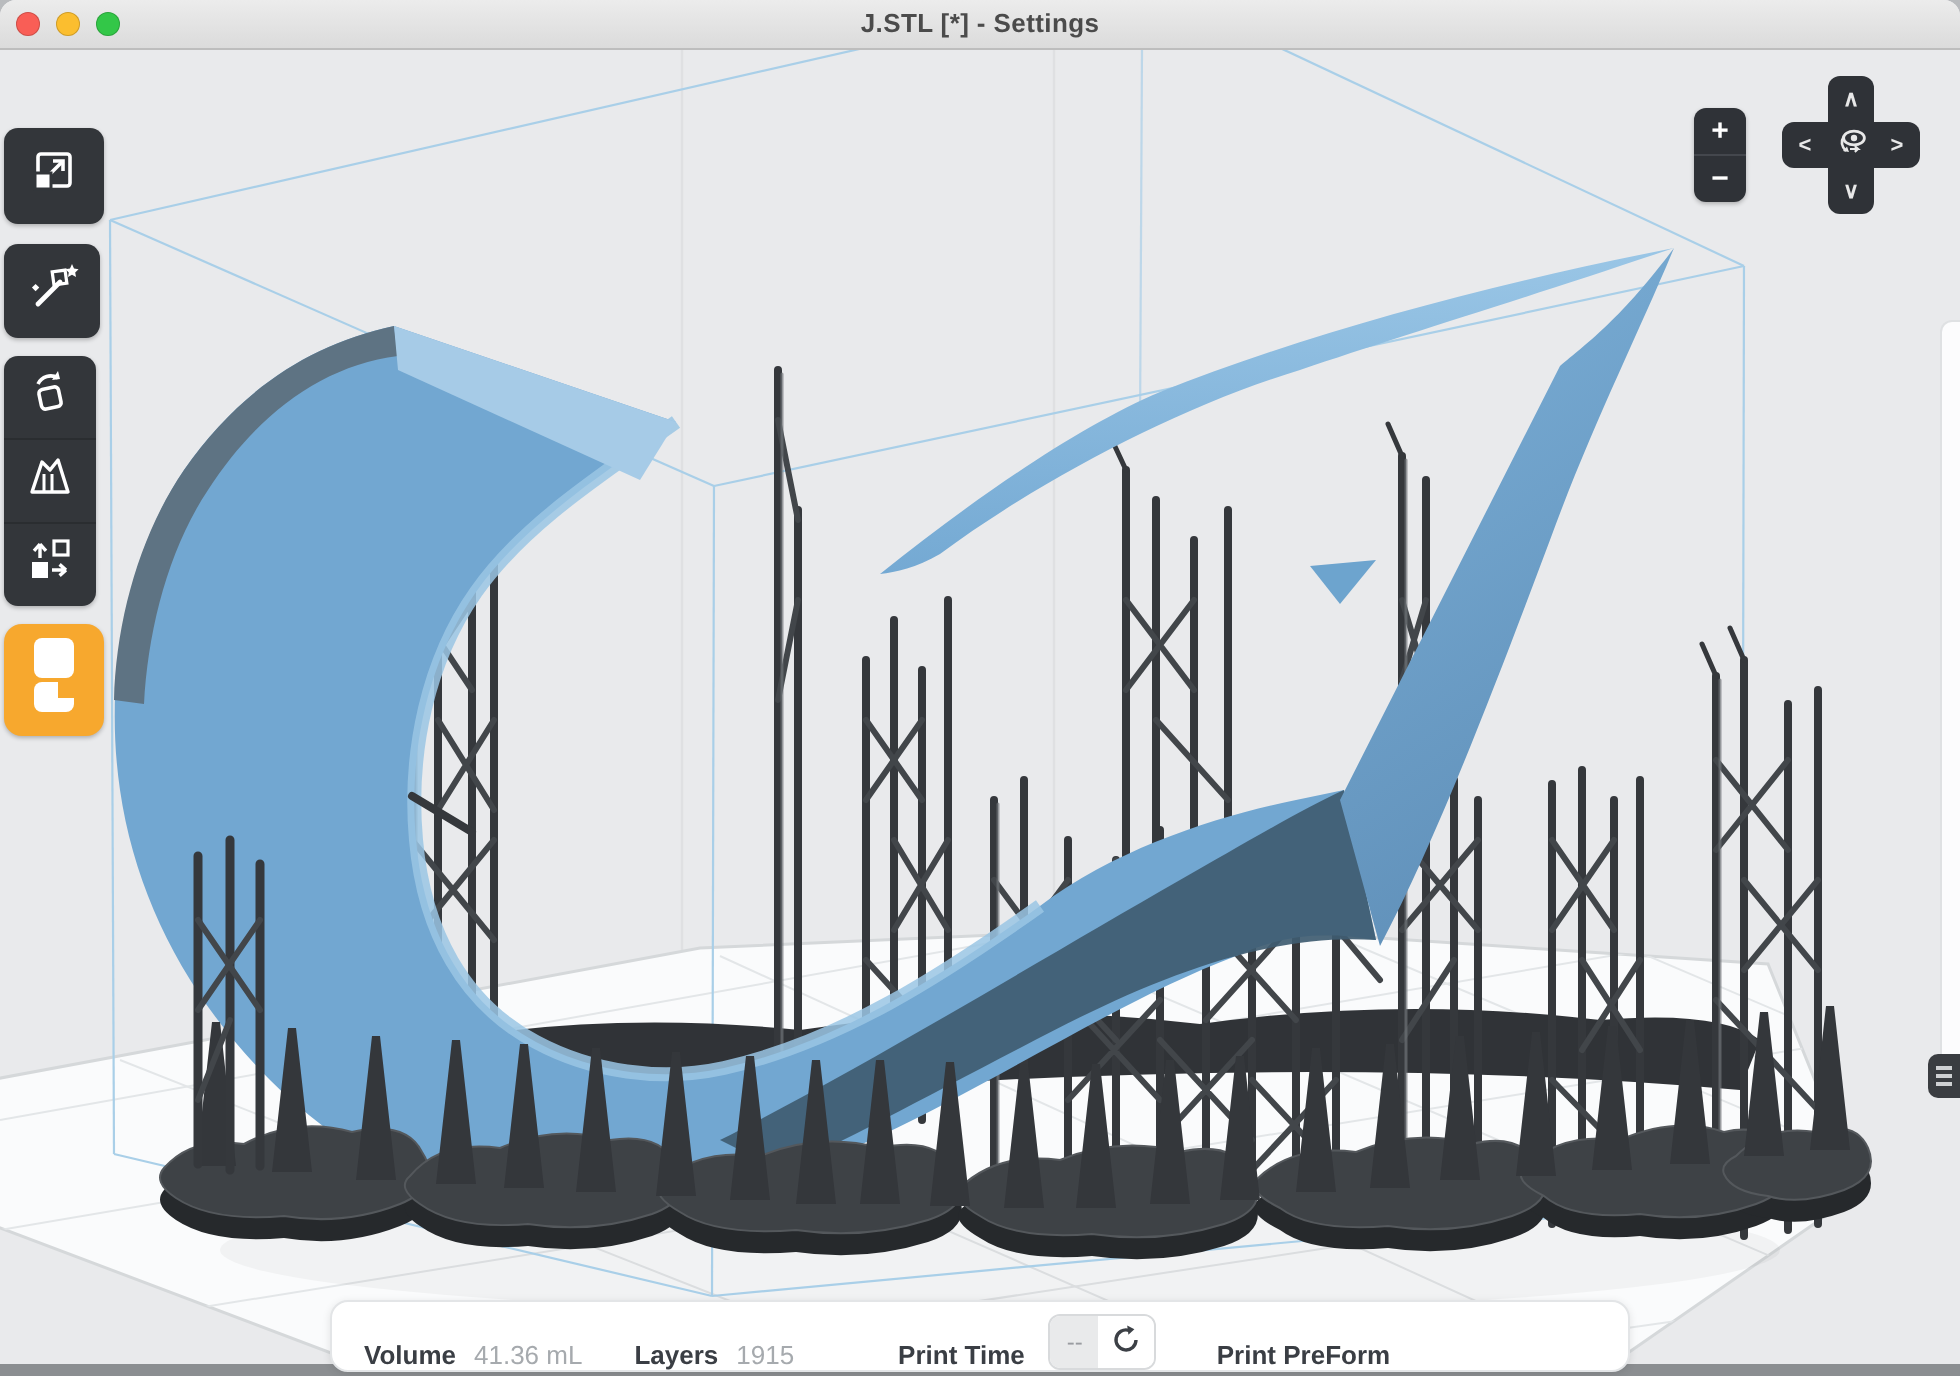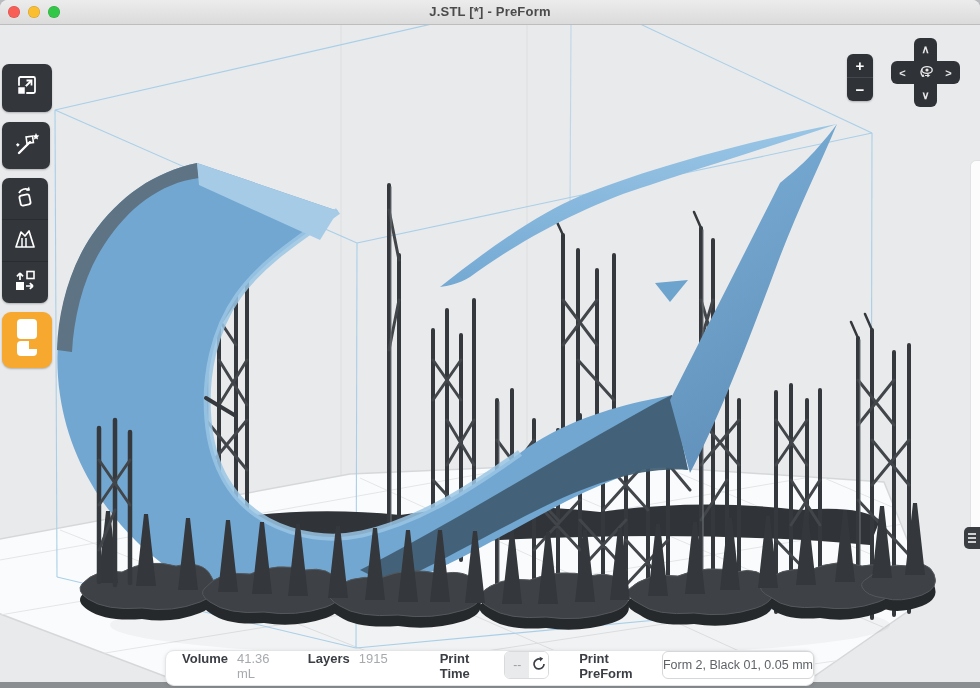--- a/index.html
+++ b/index.html
@@ -43,21 +43,21 @@
   #dpad-center{left:23px;top:23px;}
   
   #right-strip{position:absolute;left:970px;top:160px;width:10px;height:368px;background:#fcfcfd;
     border-left:1px solid #dfe1e3;border-top:1px solid #dfe1e3;border-radius:6px 0 0 0;z-index:15;}
   #right-tab{position:absolute;left:964px;top:527px;width:16px;height:22px;background:#3a3d41;
     border-radius:5px 0 0 5px;z-index:16;display:flex;flex-direction:column;justify-content:center;
     align-items:center;gap:2.5px;cursor:pointer;}
   #right-tab span{display:block;width:8px;height:1.5px;background:#cfd1d3;}
   
   #status-bar{position:absolute;left:165px;top:650px;width:648px;height:34px;background:#ffffff;
-    border:1px solid #e3e5e7;border-radius:9px;z-index:25;display:flex;align-items:flex-start;
+    border:1px solid #e3e5e7;border-radius:9px;z-index:25;display:flex;align-items:flex-end;
     box-shadow:0 1px 4px rgba(0,0,0,.10);font-size:13px;}
   .sb-label{font-weight:700;color:#3a3e44;}
   .sb-value{color:#a6aaae;margin-left:9px;}
   #vol-label{margin-left:16px;}
   #layers-label{margin-left:26px;}
   #ptime-label{margin-left:52px;}
   #ptime-ctl{margin-left:12px;width:52px;height:26px;border:1px solid #d8dadc;border-radius:6px;
     display:flex;overflow:hidden;cursor:pointer;}
   #ptime-val{width:24px;background:#e9eaeb;color:#9a9da1;display:flex;align-items:center;
     justify-content:center;font-size:12px;}
@@ -214,21 +214,21 @@
       <path stroke="#35383c" stroke-width="4" stroke-linecap="round" fill="none" d="M206,398L236,416"></path>
     </g>
   </svg>
 
   <div id="bottom-strip"></div>
 
   <div id="titlebar">
     <div class="tl" id="tl-close"></div>
     <div class="tl" id="tl-min"></div>
     <div class="tl" id="tl-zoom"></div>
-    <div id="title-text">J.STL [*] - PreForm</div>
+    <div id="title-text">J.STL [*] - Settings</div>
   </div>
 
   <div class="tool-btn" id="btn-size">
     <span>
       <svg width="26" height="26" viewBox="0 0 26 26">
         <rect x="5" y="4" width="16" height="16" rx="1.5" fill="none" stroke="#fff" stroke-width="1.8"></rect>
         <line x1="11" y1="14" x2="17" y2="8" stroke="#fff" stroke-width="1.8"></line>
         <path d="M12.5,7.5 L17.5,7.5 L17.5,12.5" fill="none" stroke="#fff" stroke-width="1.8"></path>
         <rect x="3.5" y="13.5" width="8" height="8" fill="#fff" stroke="#33363a" stroke-width="1.5"></rect>
       </svg>
@@ -323,16 +323,15 @@
       <div id="ptime-refresh">
         <span>
           <svg width="16" height="16" viewBox="0 0 16 16">
             <path d="M13,8 A5,5 0 1 1 9.5,3.2" fill="none" stroke="#3c4046" stroke-width="1.7"></path>
             <path d="M8.6,0.8 L12.2,2.6 L9.2,5.4 Z" fill="#3c4046"></path>
           </svg>
         </span>
       </div>
     </div>
     <span class="sb-label" id="psettings-label">Print PreForm</span>
-    <div id="psettings-box">Form 2, Black 01, 0.05 mm</div>
   </div>
 
 </div>
 
 </body></html>

